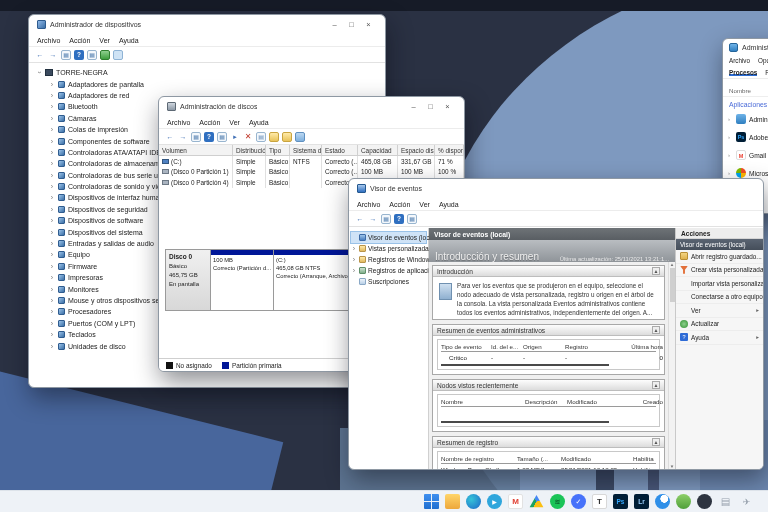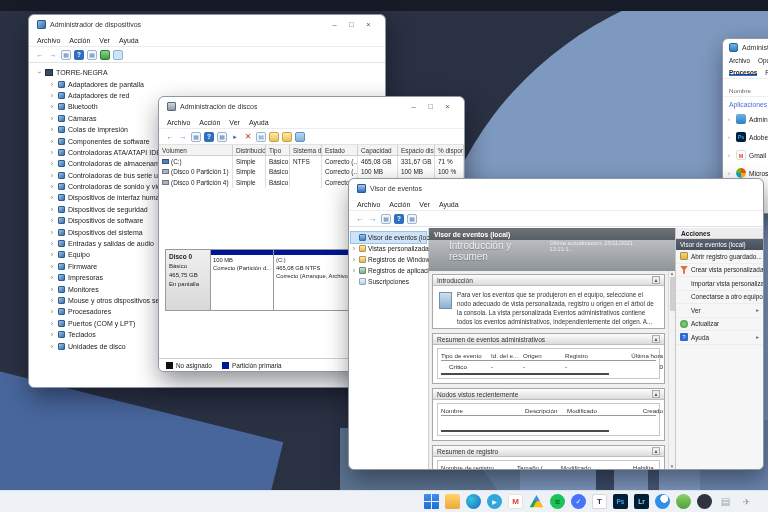--- a/index.html
+++ b/index.html
@@ -83,21 +83,21 @@
   .ev-tree .tree-row{height:11px;gap:2px}
   .ti{width:7px;height:7px;flex:none;border-radius:1px}
   .ev-tree div.tree-row:nth-of-type(1) .ti{background:linear-gradient(#9cc4ea,#4a7fc0);border:1px solid #3c6aa6}
   .ev-tree div.tree-row:nth-of-type(2) .ti{background:linear-gradient(#ffe9a8,#e0b85e);border:1px solid #b8944a}
   .ev-tree div.tree-row:nth-of-type(3) .ti{background:linear-gradient(#ffe9a8,#e0b85e);border:1px solid #b8944a}
   .ev-tree div.tree-row:nth-of-type(4) .ti{background:linear-gradient(#cfe2d2,#7fae8a);border:1px solid #5f8f6a}
   .ev-tree div.tree-row:nth-of-type(5) .ti{background:linear-gradient(#eef4fb,#b8cfe6);border:1px solid #8aa8c6}
   .tree-row.c-sel{background:#cfe3f7;outline:1px solid #9ac2e8}
   .ev-center{flex:1;display:flex;flex-direction:column;min-width:0}
   .ev-header{height:12px;background:linear-gradient(#6e7377,#595e63);color:#fff;font-size:6.8px;font-weight:bold;display:flex;align-items:center;padding:0 5px;flex:none}
-  .ev-hero{height:31px;background:linear-gradient(#b9bdc1,#8f9499);display:flex;align-items:flex-start;padding:0 20px;flex:none}
+  .ev-hero{height:22px;background:linear-gradient(#b9bdc1,#8f9499);display:flex;align-items:flex-end;padding:0 6px;flex:none}
   .ev-hero-title{font-size:10px;color:#efefef;text-shadow:0 1px 1px rgba(0,0,0,.3)}
   .ev-hero-upd{margin-left:auto;font-size:5.8px;color:#eaeaea}
   .ev-contentrow{flex:1;display:flex;min-height:0}
   .ev-scroll{flex:1;background:#f0f0f0;padding:3px;overflow:hidden;min-width:0}
   .sec{border:1px solid #a8a8a8;margin-bottom:4px;background:#fff}
   .sec-head{height:11px;background:linear-gradient(#fdfdfd,#dcdcdc);border-bottom:1px solid #bdbdbd;display:flex;align-items:center;padding:0 4px;font-size:6.6px;color:#333}
   .coll{margin-left:auto;font-size:5px;color:#555;border:1px solid #aaa;width:8px;height:8px;line-height:7px;text-align:center;background:#eee}
   .intro-body{display:flex;gap:5px;padding:4px 6px 3px;font-size:6.3px;line-height:1.45;color:#333;height:42px;overflow:hidden}
   .intro-icon{width:13px;height:17px;background:linear-gradient(#cfe0f0,#8fb0d0);border:1px solid #6f90b0;flex:none;margin-top:2px}
   .ev-tablebox{margin:3px 4px 4px;border:1px solid #c8c8c8;padding:2px 3px}

